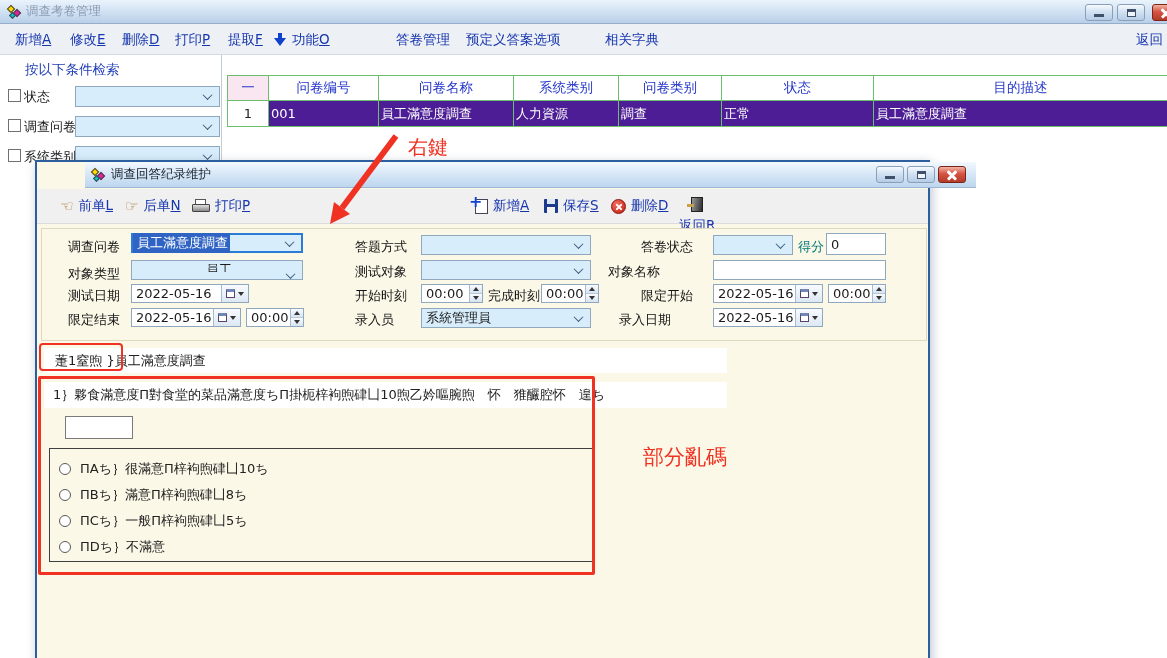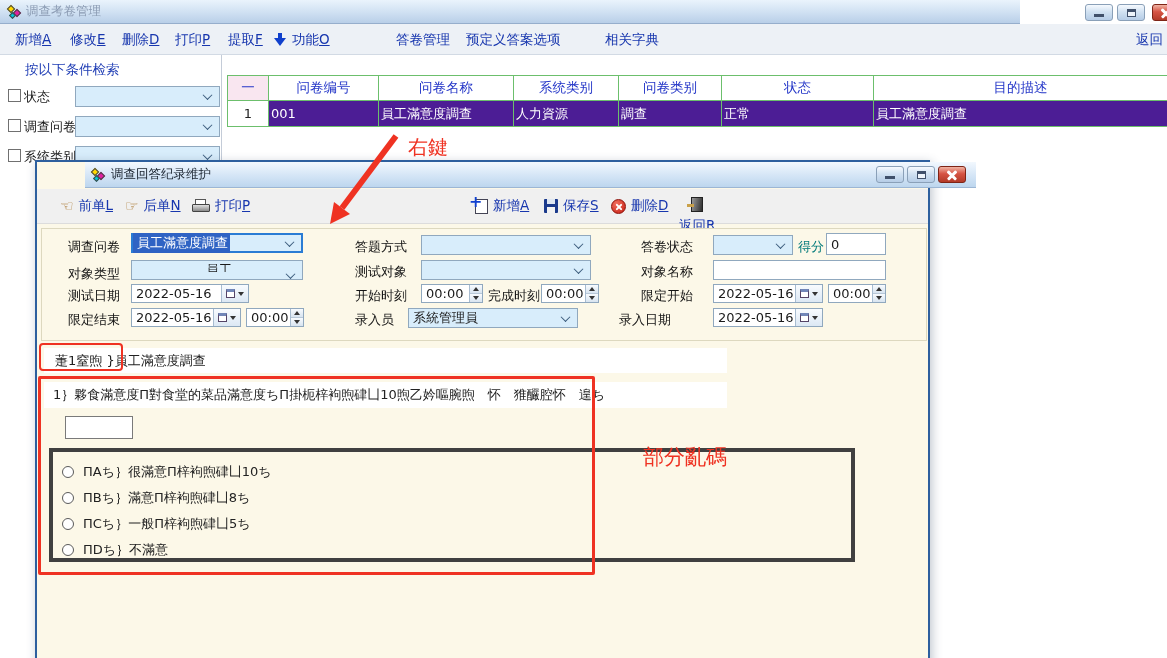--- a/index.html
+++ b/index.html
@@ -1,21 +1,21 @@
 <!DOCTYPE html>
 <html><head>
 <meta charset="utf-8">
 <style>
   * { margin:0; padding:0; box-sizing:border-box; }
   html,body { width:1167px; height:658px; overflow:hidden; }
   body { font-family:"DejaVu Sans","Liberation Sans",sans-serif; font-size:13px; color:#1a1a1a; }
   #screen { position:relative; width:1167px; height:658px; background:#fff; overflow:hidden; }
 
   
-  .mw-titlebar { position:absolute; left:0; top:0; width:1020px; height:24px;
+  .mw-titlebar { position:absolute; left:0; top:0; width:1167px; height:24px;
     background:linear-gradient(#eaf3fc,#cfe0f2 55%,#b9cfe8); border-bottom:1px solid #96aecc;
     display:flex; align-items:center; }
   .mw-title { margin-left:26px; font-size:12.5px; color:#8c9cb4; }
   .app-icon { position:absolute; left:7px; top:4px; width:16px; height:16px; }
   .app-icon i { position:absolute; display:block; }
   .app-icon .d1 { left:1px; top:2px; width:6px; height:6px; background:#ffd800; border:1px solid #444; transform:rotate(45deg); }
   .app-icon .d2 { left:7px; top:6px; width:6px; height:6px; background:#e020a0; border:1px solid #444; transform:rotate(45deg); }
   .app-icon .d3 { left:3px; top:9px; width:5px; height:5px; background:#00c8d8; border:1px solid #444; transform:rotate(45deg); }
   .wbtn { position:absolute; top:4px; width:28px; height:17px; border:1px solid #8aa0b8; border-radius:3px;
     background:linear-gradient(#f6fafe,#d2e2f2 45%,#b6cde6); display:flex; align-items:center; justify-content:center; }
@@ -88,21 +88,21 @@
   .cal { width:9px; height:9px; border:1px solid #546; border-top:3px solid #7186b8; background:#fff; }
   .tridn { width:0; height:0; border-left:3.5px solid transparent; border-right:3.5px solid transparent; border-top:4.5px solid #333; }
   .spin { margin-left:auto; width:13px; height:100%; border-left:1px solid #a8bcd0; display:flex; flex-direction:column; flex:none; }
   .spin span { flex:1; background:linear-gradient(#f8fbfe,#d8e4f0); display:flex; align-items:center; justify-content:center; }
   .spin .up { border-bottom:1px solid #b8c8d8; }
   .spin .up::after { content:""; border-left:3px solid transparent; border-right:3px solid transparent; border-bottom:4px solid #333; }
   .spin .dn::after { content:""; border-left:3px solid transparent; border-right:3px solid transparent; border-top:4px solid #333; }
 
   .strip { position:absolute; left:7px; width:683px; background:#fff; display:flex; align-items:center; font-size:13px; color:#222; }
   .answer-input { position:absolute; left:28px; top:254px; width:68px; height:23px; border:1px solid #7a7a7a; background:#fff; font-size:13px; padding:0 3px; }
-  .options-panel { position:absolute; left:12px; top:286px; width:806px; height:114px; border:4px solid #404040; padding-top:7px; }
+  .options-panel { position:absolute; left:12px; top:286px; width:546px; height:114px; border:1px solid #404040; padding-top:7px; }
   .opt-row { height:26px; display:flex; align-items:center; gap:9px; padding-left:9px; font-size:13px; color:#222; }
   .radio { width:12px; height:12px; border:1px solid #5a5a5a; border-radius:50%; background:#fff; flex:none; }
 
   
   .ann { position:absolute; z-index:60; pointer-events:none; }
   .ann-text { color:#ef3222; font-size:20px; white-space:nowrap; }
   .ann-rect { border:3px solid #ef3222; border-radius:2px; }
   .ann-rect.small { border-width:2px; border-radius:4px; }
   svg.arrow-layer { position:absolute; left:0; top:0; width:1167px; height:658px; z-index:60; pointer-events:none; }
 </style>
@@ -278,21 +278,21 @@
       <span class="flbl" style="left:26px;top:36px;">对象类型</span>
       <div class="cfield blue" style="left:89px;top:31px;width:172px;flex-direction:column;">
         <span class="val">員工</span>
         <span class="chev"></span>
       </div>
       <span class="flbl" style="left:313px;top:34px;">测试对象</span>
       <div class="cfield blue" style="left:379px;top:31px;width:170px;">
         <span class="val"></span>
         <span class="chev"></span>
       </div>
-      <span class="flbl" style="left:599px;top:34px;">对象名称</span>
+      <span class="flbl" style="left:566px;top:34px;">对象名称</span>
       <div class="cfield white" style="left:671px;top:31px;width:173px;">
         <span class="val"></span>
       </div>
 
       <span class="flbl" style="left:26px;top:58px;">测试日期</span>
       <div class="cfield white" style="left:89px;top:55px;width:118px;height:19px;">
         <span class="val">2022-05-16</span>
         <span class="datebtn">
             <span class="cal"></span>
             <span class="tridn"></span>
@@ -339,21 +339,21 @@
           </span>
       </div>
       <div class="cfield white" style="left:204px;top:79px;width:58px;height:19px;">
         <span class="val">00:00</span>
         <span class="spin">
             <span class="up"></span>
             <span class="dn"></span>
           </span>
       </div>
       <span class="flbl" style="left:313px;top:82px;">录入员</span>
-      <div class="cfield blue" style="left:366px;top:79px;width:170px;">
+      <div class="cfield blue" style="left:379px;top:79px;width:170px;">
         <span class="val">系統管理員</span>
         <span class="chev"></span>
       </div>
       <span class="flbl" style="left:577px;top:82px;">录入日期</span>
       <div class="cfield white" style="left:671px;top:79px;width:110px;height:19px;">
         <span class="val">2022-05-16</span>
         <span class="datebtn">
             <span class="cal"></span>
             <span class="tridn"></span>
           </span>

